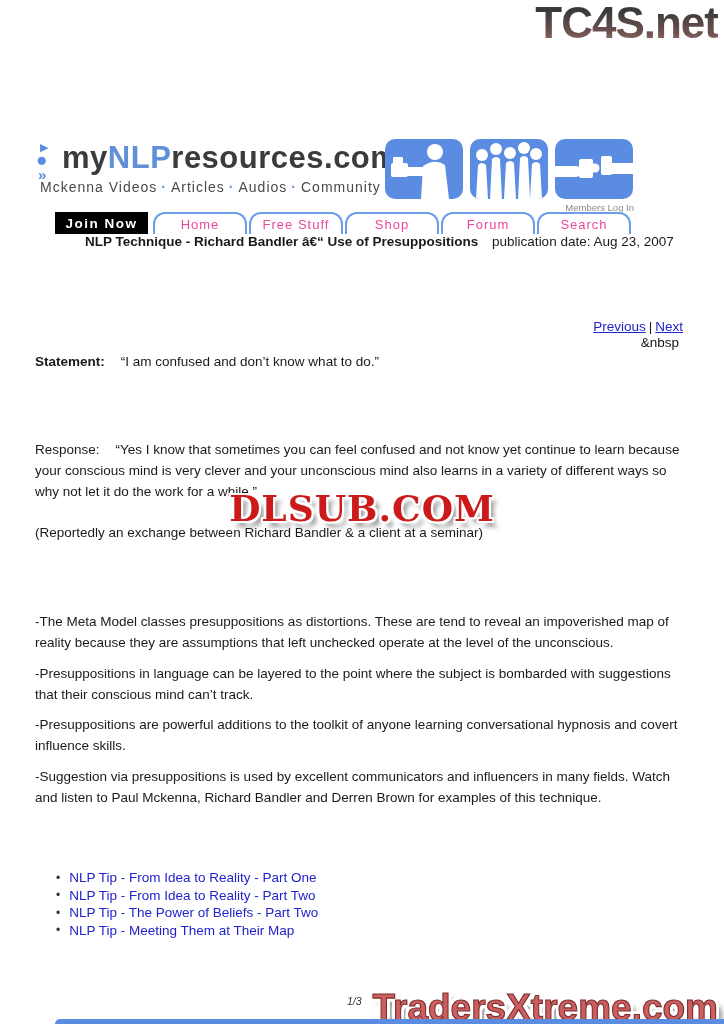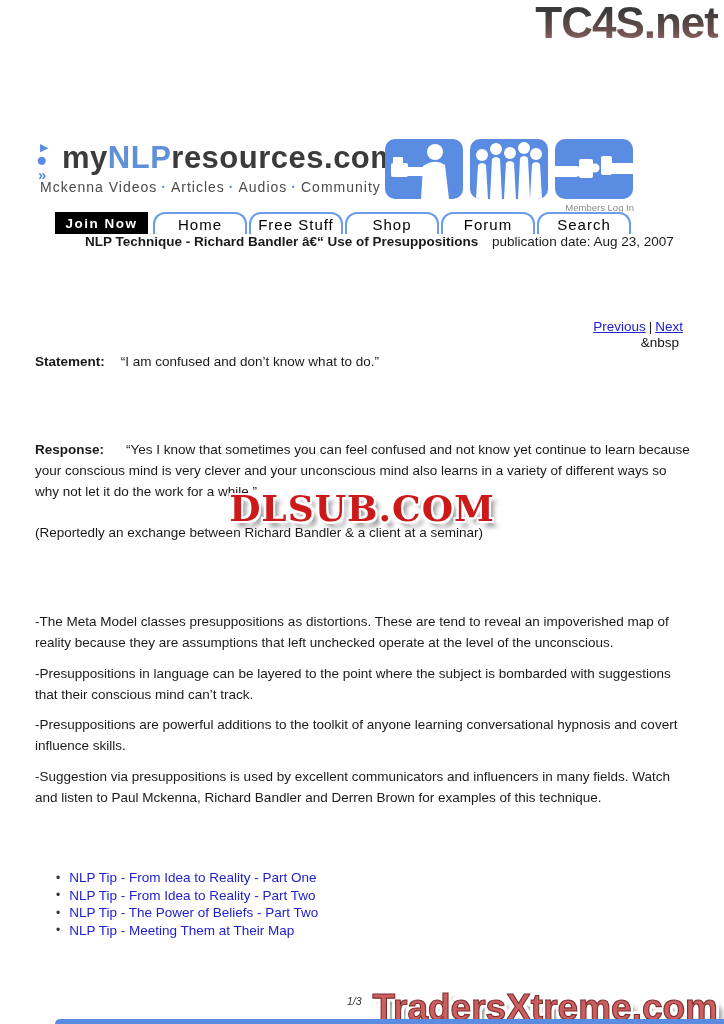--- a/index.html
+++ b/index.html
@@ -37,39 +37,39 @@
   
   .nav { position:absolute; left:55px; top:212px; height:22px; display:flex; align-items:stretch; }
   .join {
     width:93px; background:#000; color:#fff; border-radius:0;
     font-size:13.5px; font-weight:bold; letter-spacing:1.5px;
     display:flex; align-items:center; justify-content:center; margin-right:3px;
   }
   .tab {
     width:94px; margin-left:2px; background:#fff;
     border:2px solid #6b9de8; border-bottom:none; border-radius:12px 12px 0 0;
-    font-size:15px; color:#000000; letter-spacing:1px;
+    font-size:13px; color:#ec4899; letter-spacing:1px;
     display:flex; align-items:center; justify-content:center;
   }
 
   
   .title-line { position:absolute; left:85px; top:234px; font-size:13.5px; white-space:nowrap; }
   .title-line .t-bold { font-weight:bold; }
   .title-line .t-date { margin-left:10px; }
 
   .pager { position:absolute; right:41px; top:319px; text-align:right; font-size:13.5px; line-height:16px; }
   .pager a { color:#2222cc; text-decoration:underline; cursor:pointer; }
   .pager .psep { color:#222; padding:0 3px; }
   .pager .nbsp { color:#111; margin-right:4px; }
 
   .stmt { position:absolute; left:35px; top:354px; font-size:13.5px; }
   .stmt .lbl { font-weight:bold; margin-right:16px; }
 
   .resp { position:absolute; left:35px; top:439px; width:655px; font-size:13.5px; line-height:21px; }
-  .resp .lbl { font-weight:bold; margin-right:22px; }
+  .resp .lbl { font-weight:normal; margin-right:16px; }
 
   .dlsub {
     position:absolute; left:50%; top:487px; transform:translateX(-50%);
     font-family:"DejaVu Serif", serif; font-weight:bold; font-size:36px; letter-spacing:1px;
     color:#cc1a1a; white-space:nowrap;
     text-shadow:
       -2px -2px 0 #fff, 2px -2px 0 #fff, -2px 2px 0 #fff, 2px 2px 0 #fff,
       -2px 0 0 #fff, 2px 0 0 #fff, 0 -2px 0 #fff, 0 2px 0 #fff,
       5px 6px 4px rgba(110,110,110,0.65);
   }

